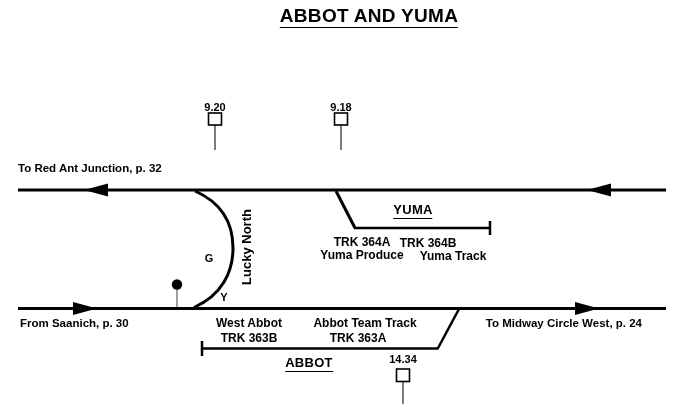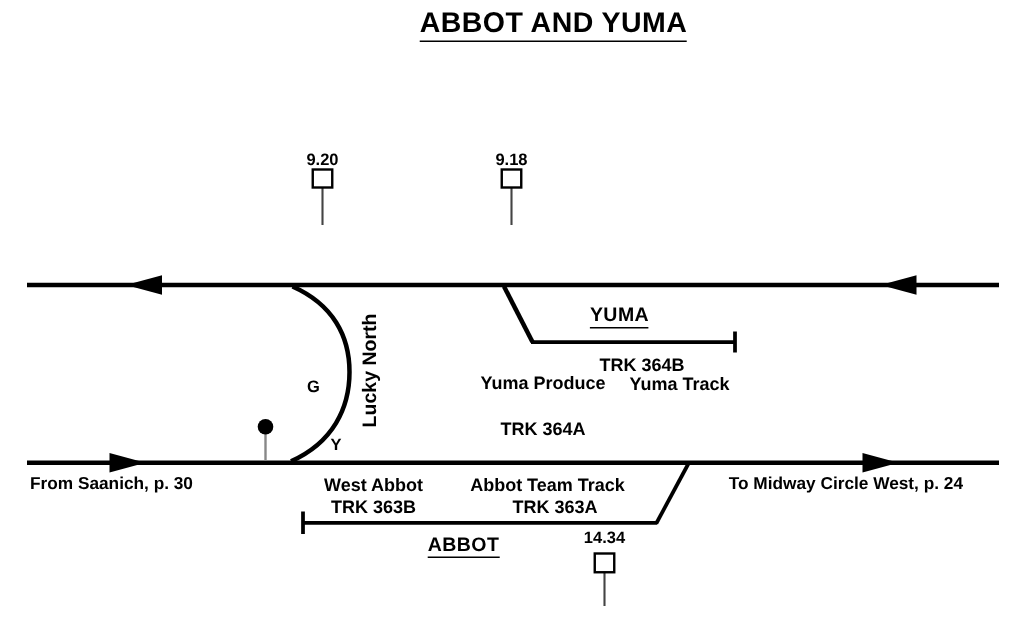--- a/index.html
+++ b/index.html
@@ -74,34 +74,35 @@
       <rect x="396.5" y="369" width="13" height="12.5" fill="#fff" stroke="#000" stroke-width="1.6"></rect>
     </g>
   </svg>
 
   <div class="lbl ctr title" style="left:369px;top:6px;"><span class="uline">ABBOT AND YUMA</span></div>
 
   <div class="lbl ctr mp" style="left:215px;top:101px;">9.20</div>
   <div class="lbl ctr mp" style="left:341px;top:101px;">9.18</div>
   <div class="lbl ctr mp" style="left:403px;top:353px;">14.34</div>
 
+  <div class="lbl edge" style="left:18px;top:162px;">To Red Ant Junction, p. 32</div>
 
   <div class="lbl ctr big" style="left:413px;top:203px;"><span class="uline">YUMA</span></div>
-  <div class="lbl ctr" style="left:362px;top:236px;margin-top:44px;">TRK 364A</div>
+  <div class="lbl ctr" style="left:362px;top:236px;">TRK 364A</div>
   <div class="lbl ctr" style="left:362px;top:249px;">Yuma Produce</div>
   <div class="lbl ctr" style="left:428px;top:237px;">TRK 364B</div>
   <div class="lbl ctr" style="left:453px;top:250px;">Yuma Track</div>
 
   <div class="lbl ctr switch-letter" style="left:209px;top:252px;">G</div>
   <div class="lbl ctr switch-letter" style="left:224px;top:291px;">Y</div>
   <div class="lbl rot" style="left:247px;top:247px;">Lucky North</div>
 
 
   <div class="lbl edge" style="left:20px;top:317px;">From Saanich, p. 30</div>
   <div class="lbl edge right-align" style="left:440px;top:317px;width:202px;">To Midway Circle West, p. 24</div>
 
   <div class="lbl ctr" style="left:249px;top:317px;">West Abbot</div>
   <div class="lbl ctr" style="left:249px;top:332px;">TRK 363B</div>
   <div class="lbl ctr" style="left:365px;top:317px;">Abbot Team Track</div>
-  <div class="lbl ctr" style="left:370px;top:332px;">TRK 363A</div>
+  <div class="lbl ctr" style="left:358px;top:332px;">TRK 363A</div>
   <div class="lbl ctr big" style="left:309px;top:356px;"><span class="uline">ABBOT</span></div>
 
 </div>
 
 </body></html>

